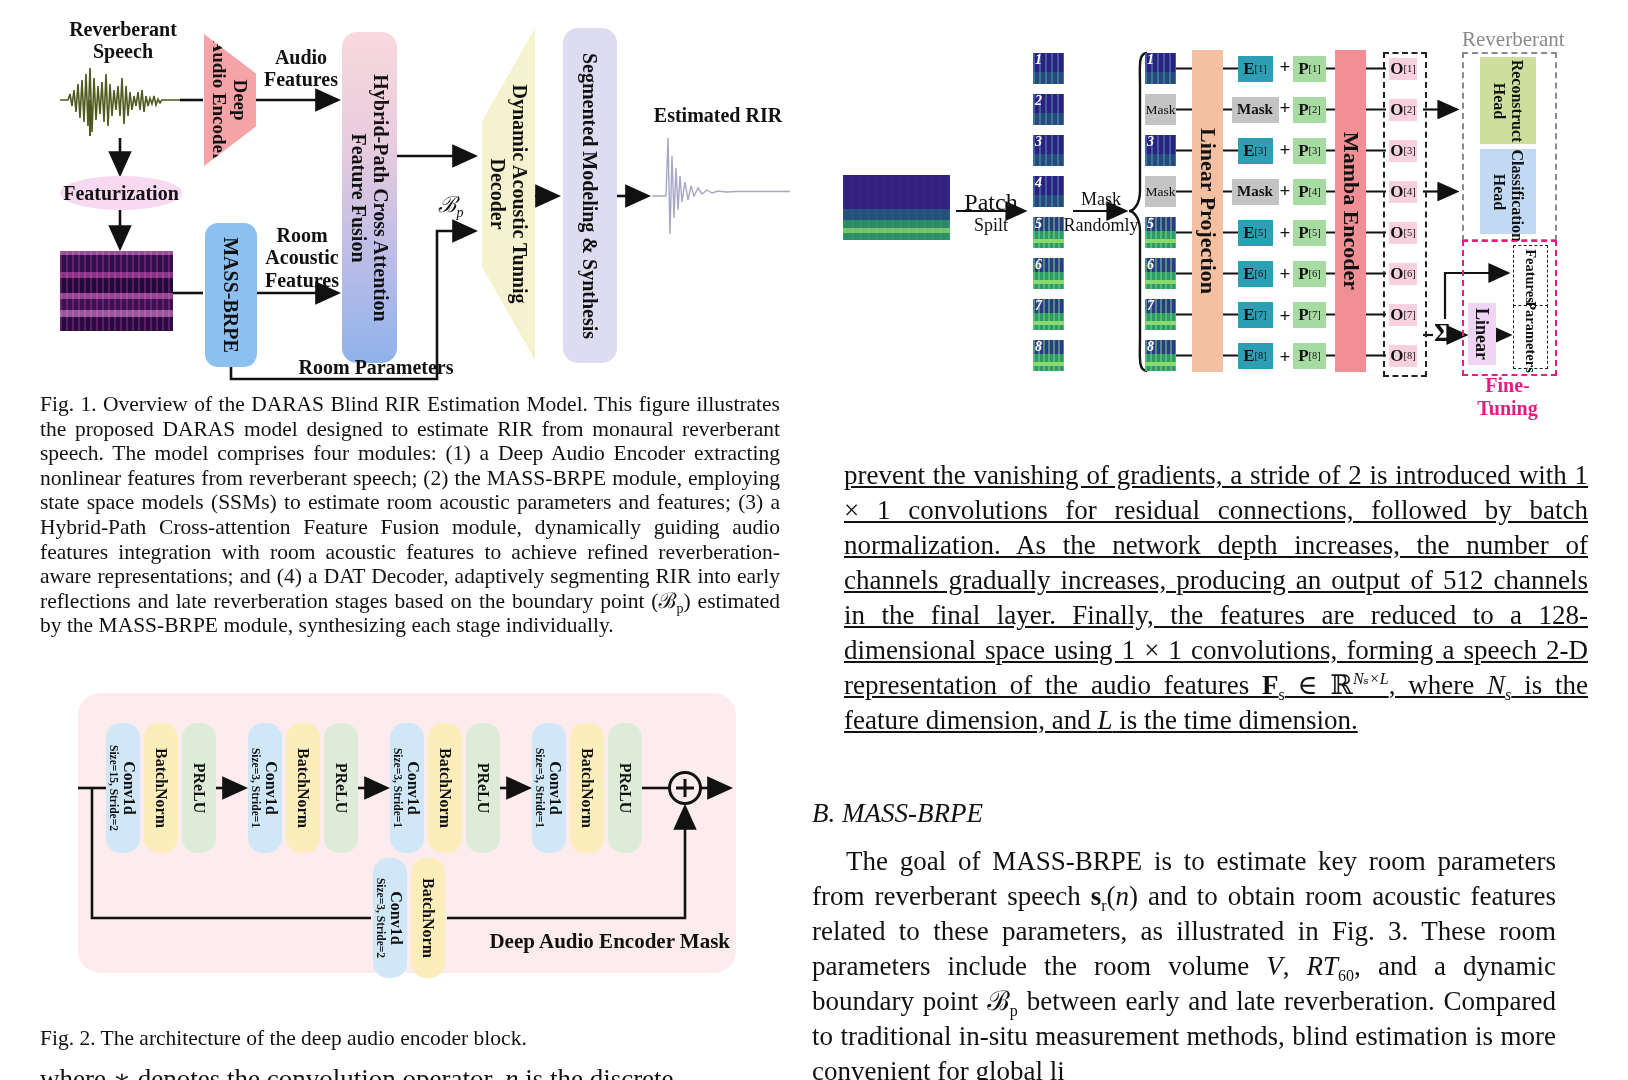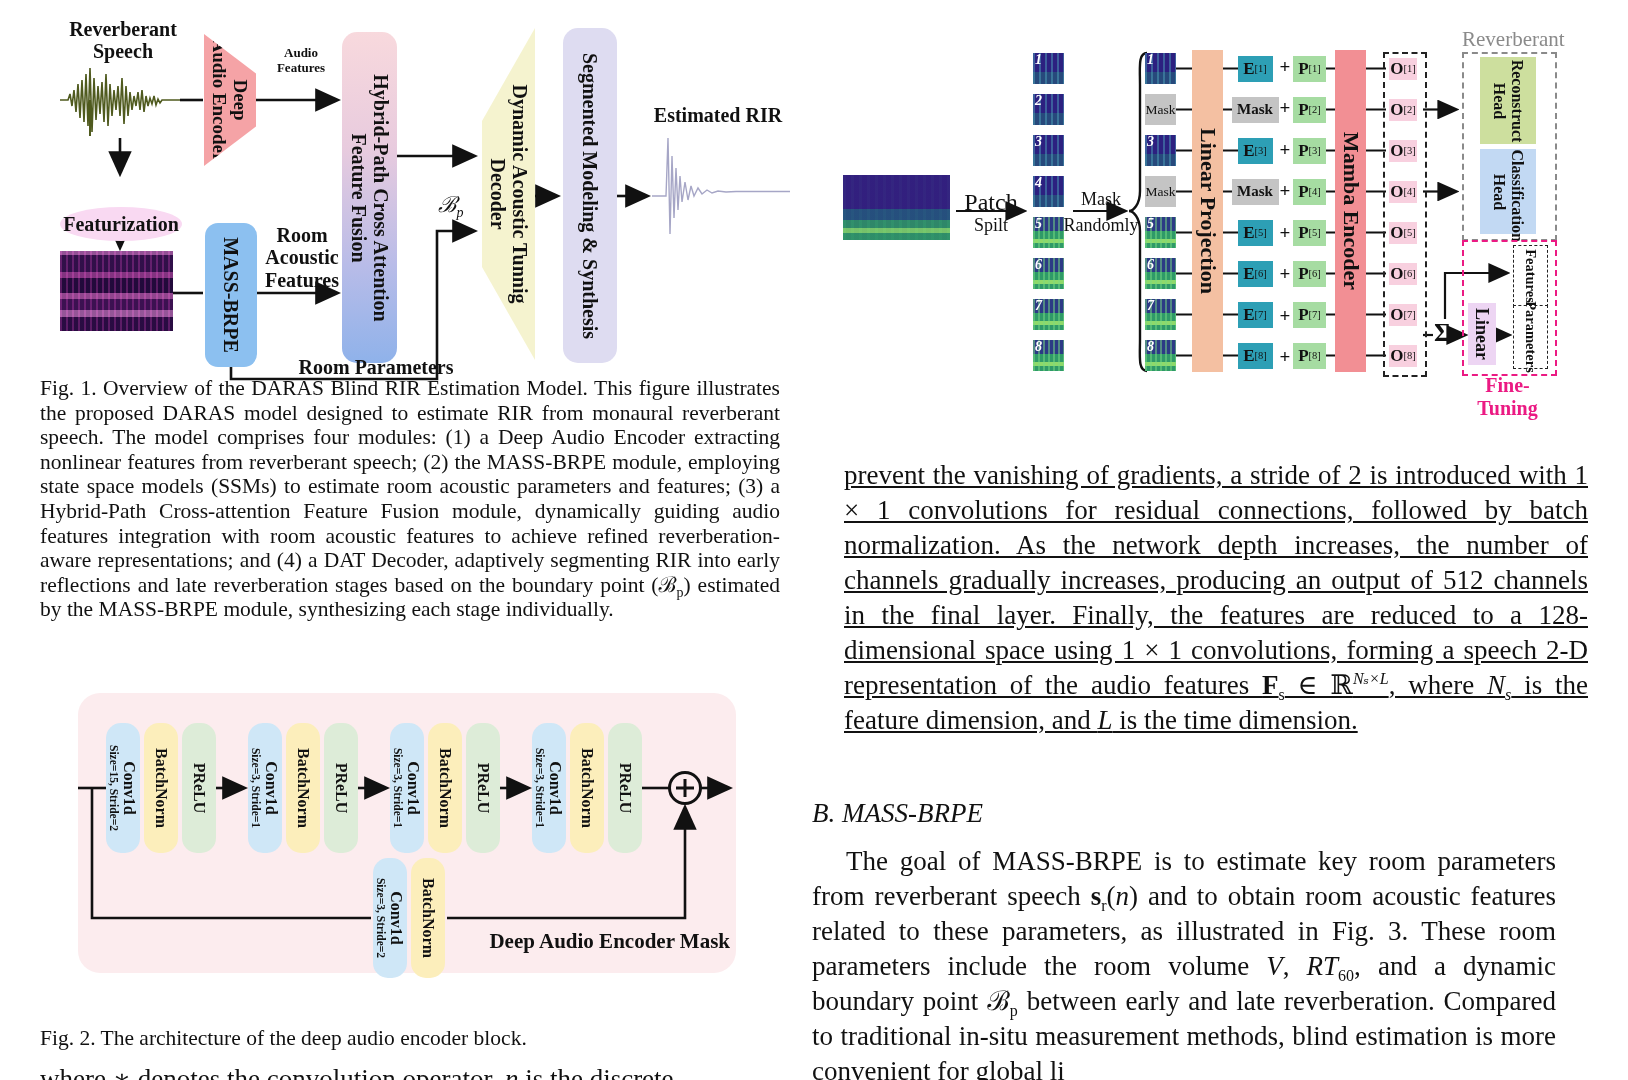--- a/index.html
+++ b/index.html
@@ -13,21 +13,21 @@
          text-align:center;font-weight:bold;white-space:pre-line;line-height:1.12;}
   .vone{white-space:nowrap;}
   svg{position:absolute;left:0;top:0;}
   
   #fig1{left:40px;top:8px;width:740px;height:380px;}
   .trap-enc{background:#f5a3a6;clip-path:polygon(0 0,100% 30%,100% 70%,0 100%);}
   .trap-dec{background:#f5f3cf;clip-path:polygon(0 28%,100% 0,100% 100%,0 72%);}
   .massbrpe{background:#8cc0f0;border-radius:13px;}
   .fusion{background:linear-gradient(180deg,#f8d9dd 0%,#e8cbde 35%,#b9bce8 70%,#8fb2ea 100%);border-radius:15px;}
   .segmod{background:#dedcf1;border-radius:15px;}
-  .ellipse{background:#f9d9f2;border-radius:50%;display:flex;align-items:center;justify-content:center;margin-top:31px;}
+  .ellipse{background:#f9d9f2;border-radius:50%;display:flex;align-items:center;justify-content:center;}
   .spect-magma{background-color:#190733;
     background-image:
       linear-gradient(180deg,rgba(246,140,230,.55) 0 5%,rgba(120,40,140,.25) 5% 26%,rgba(235,95,205,.5) 26% 34%,rgba(70,20,90,.2) 34% 52%,rgba(243,120,216,.55) 52% 60%,rgba(140,40,150,.30) 60% 74%,rgba(250,150,235,.55) 74% 82%,rgba(90,25,110,.25) 82% 100%),
       repeating-linear-gradient(90deg,rgba(220,70,190,.35) 0 2px,rgba(0,0,0,0) 2px 6px);}
   
   .caption{font-size:21.5px;line-height:24.6px;text-align:justify;}
   .body-text{font-size:27px;line-height:35px;text-align:justify;}
   .sec-head{font-size:27px;font-style:italic;}
   .ind{text-indent:34px;}
   sub,sup{line-height:0;}
@@ -110,21 +110,21 @@
     <svg class="abs" style="left:20px;top:52px;" width="120" height="80" viewBox="0 0 120 80">
       <path d="M0 40 H8 L10 34 L12 46 L14 30 L16 52 L18 24 L20 58 L22 20 L24 62 L26 14 L28 66 L30 8 L32 72 L34 18 L36 60 L38 26 L40 54 L42 22 L44 62 L46 14 L48 66 L50 24 L52 56 L54 30 L56 50 L58 26 L60 56 L62 18 L64 64 L66 26 L68 56 L70 32 L72 50 L74 36 L76 46 L78 32 L80 50 L82 30 L84 52 L86 36 L88 46 L90 38 L92 44 L94 36 L96 45 L98 39 L100 43 L102 40 H120" stroke="#4f5a1e" stroke-width="1.6" fill="none"></path>
       <path d="M30 40 V76" stroke="#4f5a1e" stroke-width="2"></path>
     </svg>
 
     <div class="abs vwrap trap-enc" style="left:164px;top:26px;width:52px;height:132px;">
       <span class="vtext" style="width:132px;font-size:19px;">Deep
 Audio Encoder</span>
     </div>
 
-    <div class="abs figlabel" style="left:222px;top:38px;width:78px;font-size:13px;">Audio
+    <div class="abs figlabel" style="left:222px;top:38px;width:78px;font-size:20px;">Audio
 Features</div>
 
     <div class="abs ellipse" style="left:20px;top:168px;width:122px;height:34px;font-size:20px;font-weight:bold;">
       <span>Featurization</span>
     </div>
 
     <div class="abs spect-magma" style="left:20px;top:243px;width:113px;height:80px;"></div>
 
     <div class="abs vwrap massbrpe" style="left:165px;top:215px;width:52px;height:144px;">
       <span class="vtext vone" style="font-size:20px;">MASS-BRPE</span>
@@ -154,21 +154,21 @@
 
     <div class="abs figlabel" style="left:608px;top:96px;width:140px;font-size:20px;">Estimated RIR</div>
 
     <svg class="abs" style="left:612px;top:126px;" width="138" height="108" viewBox="0 0 138 108">
       <path d="M0 62 H14 L16 4 L18 100 L20 22 L22 84 L24 34 L26 76 L28 42 L30 68 L33 48 L36 66 L39 52 L42 62 L46 54 L50 60 L55 56 L60 59 L66 57 L74 58 L84 57.5 L138 57.5" stroke="#a6a6c6" stroke-width="1.4" fill="none"></path>
     </svg>
 
     <div class="abs figlabel" style="left:251px;top:348px;width:170px;font-size:20px;">Room Parameters</div>
   </div>
 
-  <div class="abs caption" style="left:40px;top:376px;width:740px;">
+  <div class="abs caption" style="left:40px;top:392px;width:740px;">
     <span>Fig. 1.  Overview of the DARAS Blind RIR Estimation Model. This figure illustrates the proposed DARAS model designed to estimate RIR from monaural reverberant speech. The model comprises four modules: (1) a Deep Audio Encoder extracting nonlinear features from reverberant speech; (2) the MASS-BRPE module, employing state space models (SSMs) to estimate room acoustic parameters and features; (3) a Hybrid-Path Cross-attention Feature Fusion module, dynamically guiding audio features integration with room acoustic features to achieve refined reverberation-aware representations; and (4) a DAT Decoder, adaptively segmenting RIR into early reflections and late reverberation stages based on the boundary point (ℬ</span><sub style="font-size:14px;">p</sub><span>) estimated by the MASS-BRPE module, synthesizing each stage individually.</span>
   </div>
 
   <div id="fig2" class="abs">
     <svg width="658" height="280">
       <defs>
         <marker id="ah2" markerWidth="10" markerHeight="9" refX="8" refY="4.5" orient="auto">
           <path d="M0,0 L10,4.5 L0,9 z" fill="#111"></path>
         </marker>
       </defs>

